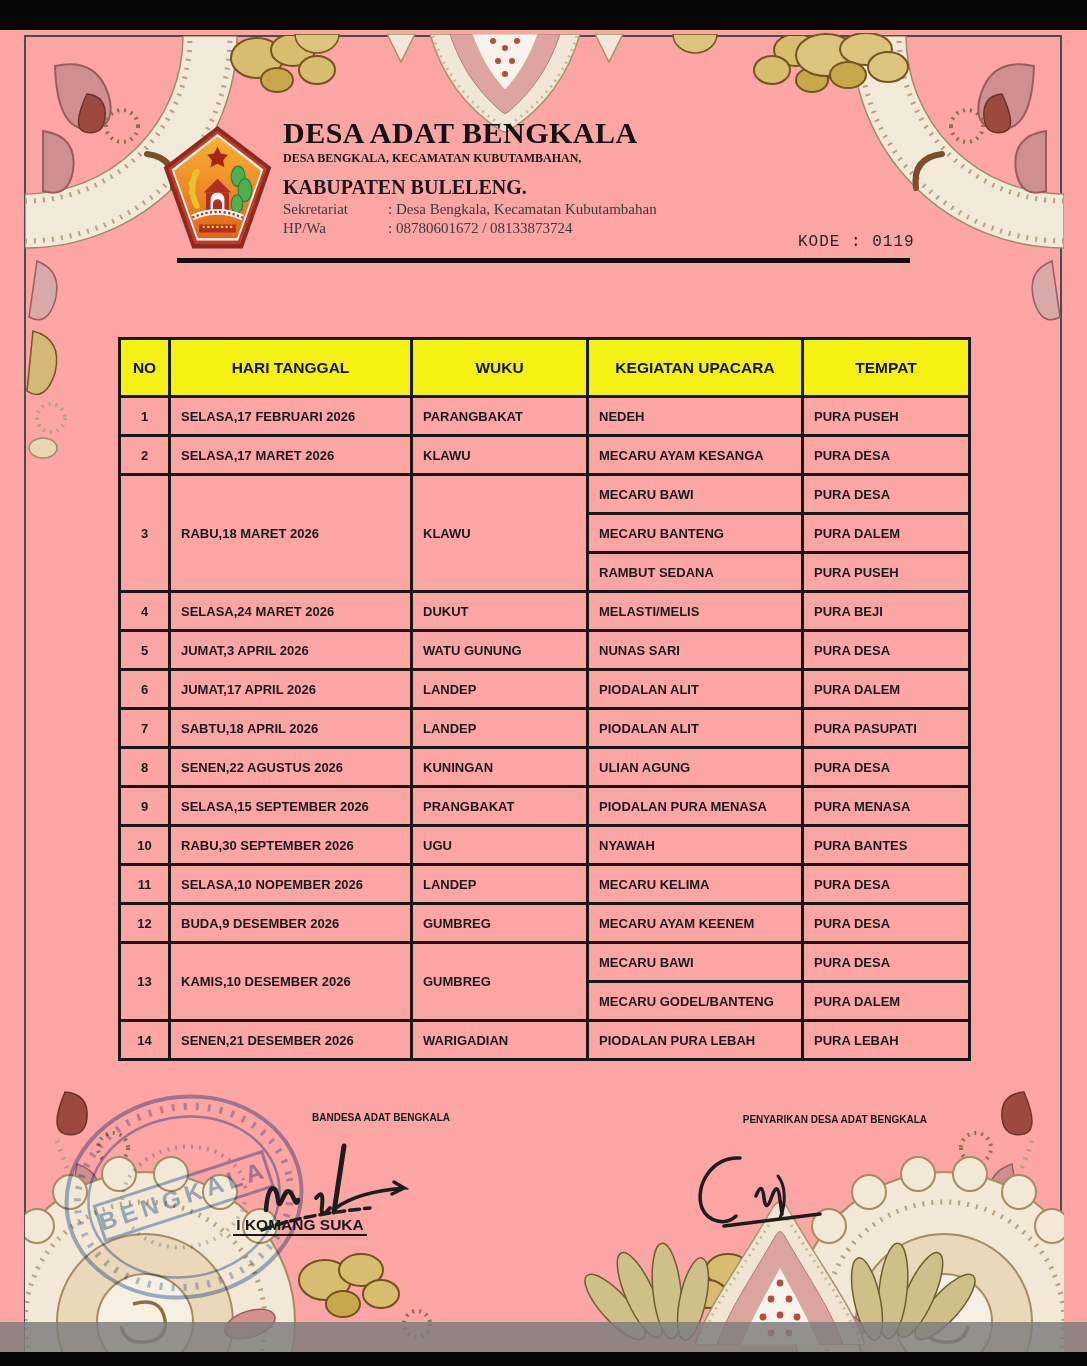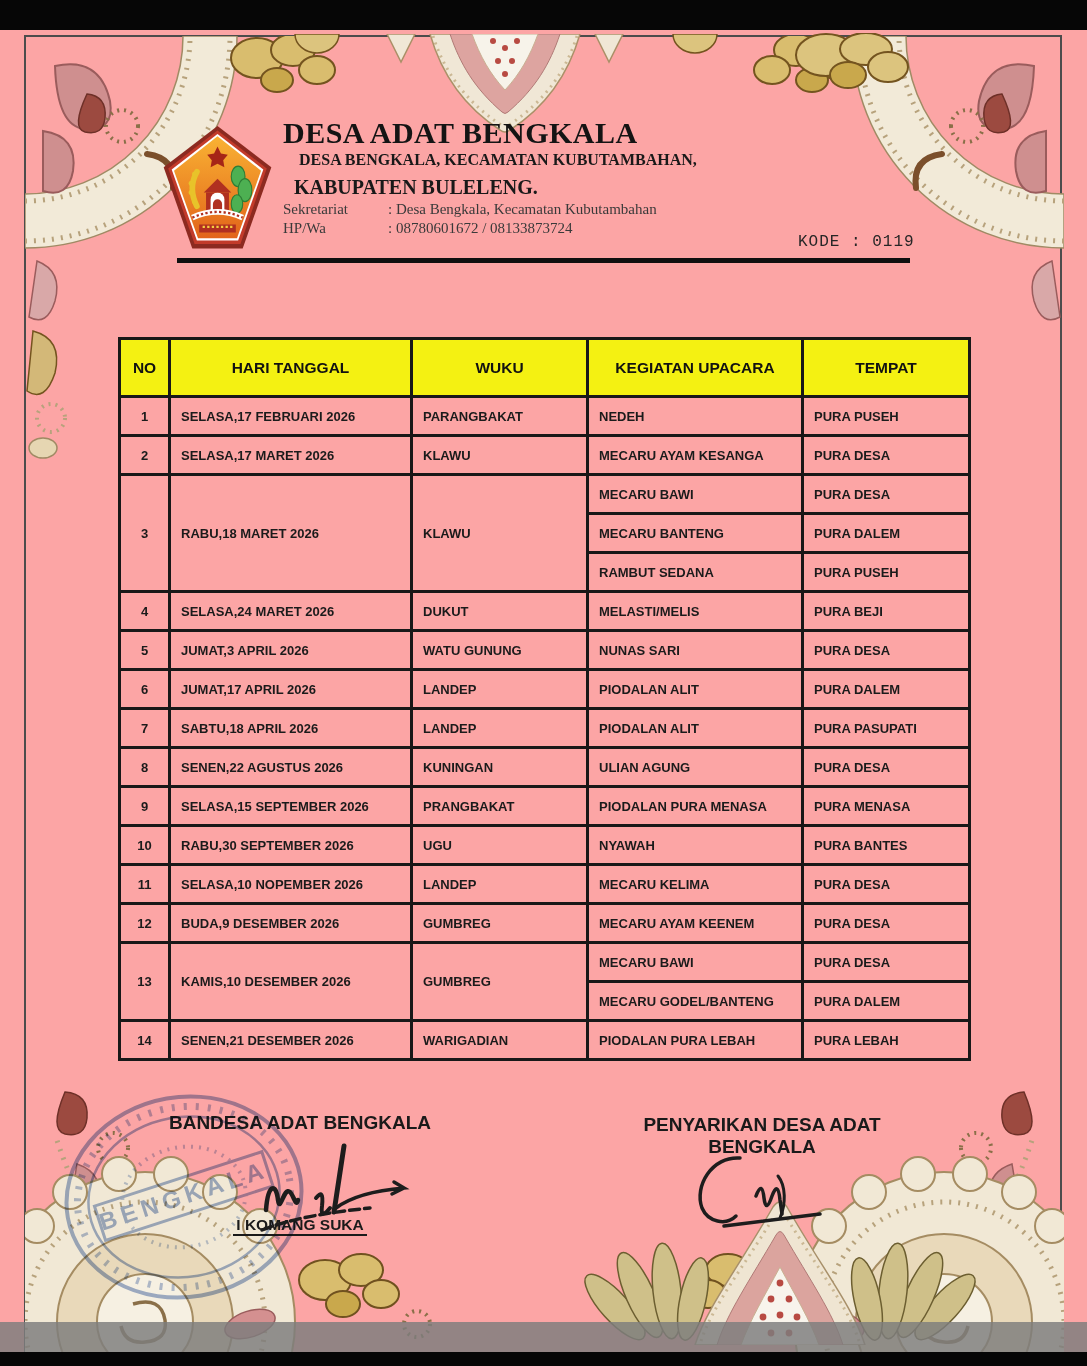--- a/index.html
+++ b/index.html
@@ -7,37 +7,37 @@
           font-family:"Liberation Sans",sans-serif;}
   .abs{position:absolute;}
   
   #top-bar{left:0;top:0;width:1087px;height:30px;background:#060606;z-index:40;}
   #bottom-black-bar{left:0;top:1352px;width:1087px;height:14px;background:#060606;z-index:40;}
   #bottom-gray-bar{left:0;top:1322px;width:1087px;height:31px;background:#7d7d7d;opacity:.83;z-index:39;}
   
   #page-border{left:24px;top:35px;width:1038px;height:1328px;border:2px solid #4c4c4c;box-sizing:border-box;background:transparent;}
   
   #org-name{left:283px;top:116px;font-family:"Liberation Serif",serif;font-weight:bold;font-size:30px;color:#141414;letter-spacing:.5px;}
-  #addr1{left:283px;top:151px;font-family:"Liberation Serif",serif;font-weight:bold;font-size:16px;color:#191919;margin-left:16px;}
-  #addr2{left:294px;top:176px;font-family:"Liberation Serif",serif;font-weight:bold;font-size:20px;color:#191919;}
+  #addr1{left:283px;top:151px;font-family:"Liberation Serif",serif;font-weight:bold;font-size:12px;color:#191919;}
+  #addr2{left:283px;top:176px;font-family:"Liberation Serif",serif;font-weight:bold;font-size:20px;color:#191919;}
   .lh-row{left:283px;font-family:"Liberation Serif",serif;font-size:15px;color:#3a3a3a;display:flex;}
   .lh-label{width:105px;}
   #kode{left:798px;top:233px;font-family:Liberation Mono, monospace;font-size:16px;color:#262626;letter-spacing:1px;}
   #divider{left:177px;top:258px;width:733px;height:5px;background:#0f0f0f;}
   
   #doc-title{left:121px;top:287px;width:847px;text-align:center;font-weight:bold;font-size:24px;color:#151515;letter-spacing:.2px;}
   
   #schedule-table{left:118px;top:337px;}
   table{border-collapse:collapse;table-layout:fixed;width:850px;}
   th,td{border:3px solid #181818;font-weight:bold;box-sizing:border-box;}
   th{background:#f4f112;height:58px;font-size:15.5px;color:#111;}
   td{height:39px;font-size:13px;color:#1b1b1b;padding:0 2px 0 10px;}
   td.c-no{text-align:center;padding:0;}
   
-  .sig-title{font-weight:bold;font-size:19px;color:#1a1a1a;text-align:center;}
+  .sig-title{font-weight:bold;font-size:10px;color:#1a1a1a;text-align:right;}
   .sig-name{font-weight:bold;font-size:15.5px;color:#1a1a1a;text-align:center;}
   .sig-name span{border-bottom:2px solid #1a1a1a;padding:0 3px 1px 3px;}
   #sig-left-title{left:150px;top:1112px;width:300px;}
   #sig-left-name{left:150px;top:1216px;width:300px;}
   #sig-right-title{left:597px;top:1114px;width:330px;}
   #sig-right-name{left:597px;top:1219px;width:330px;}
   #stamp{left:58px;top:1088px;mix-blend-mode:multiply;opacity:.72;}
   .flip-x{transform:scaleX(-1);}
 </style>
 </head>

